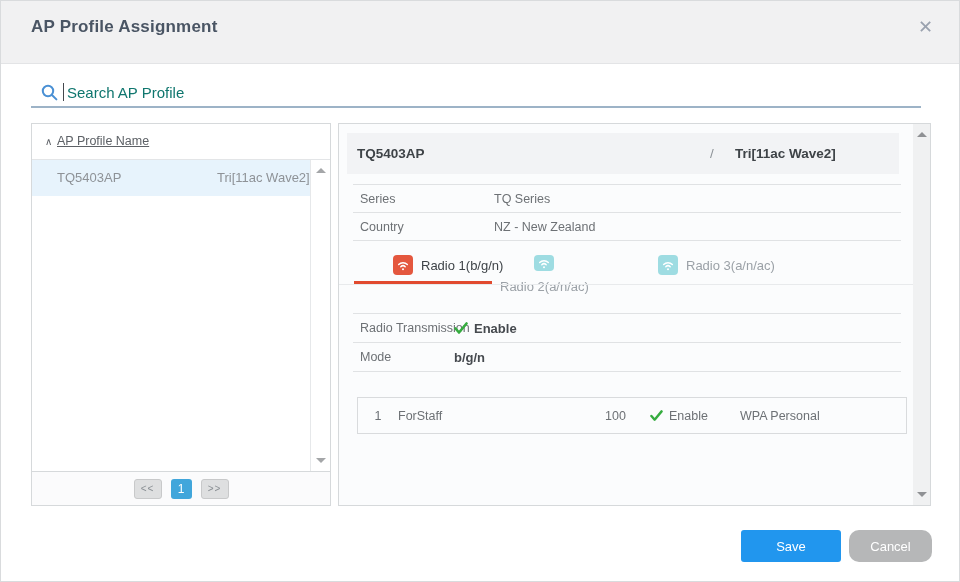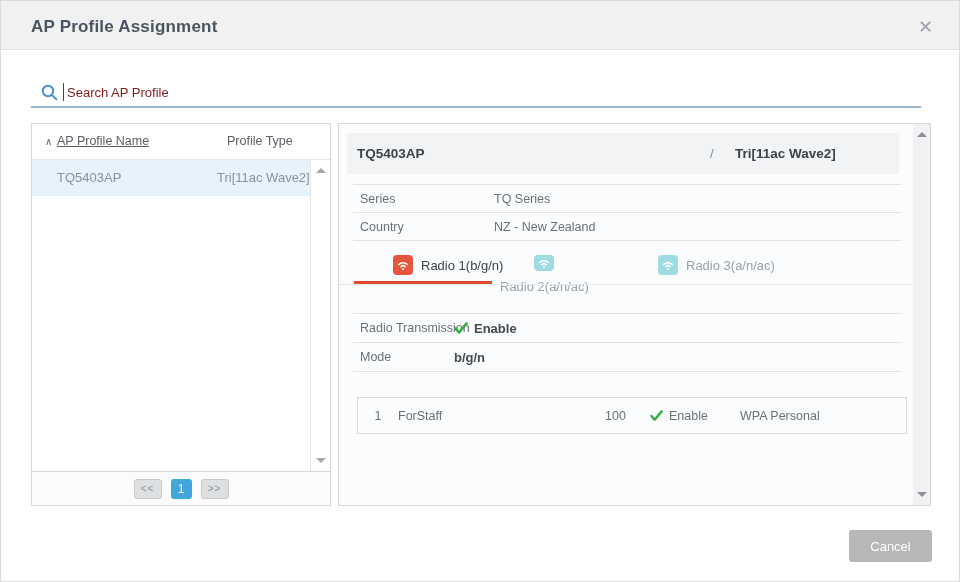--- a/index.html
+++ b/index.html
@@ -7,34 +7,34 @@
   body {
     font-family: "Liberation Sans", sans-serif;
     background: #ffffff;
     position: relative;
     overflow: hidden;
     color: #6d7175;
   }
   .dialog { position:absolute; inset:0; border:1px solid #d9dbdd; background:#fff; }
 
   
-  .titlebar { position:absolute; left:0; top:0; width:100%; height:49px;
+  .titlebar { position:absolute; left:0; top:0; width:100%; height:63px;
               background:#f1f1f2; border-bottom:1px solid #e3e4e6;padding-left:20px; }
   .title { position:absolute; left:30px; top:16px; font-size:17px; font-weight:bold;
            color:#4a5564; letter-spacing:.2px; }
   .close { position:absolute; right:26px; top:14px; font-size:18px; color:#9aa2af;
            cursor:pointer; line-height:24px; }
 
   
   .search { position:absolute; left:30px; top:78px; width:890px; height:29px;
             border-bottom:2px solid #9db3c7; }
   .search-icon { position:absolute; left:10px; top:5px; }
   .search-caret { position:absolute; left:32px; top:4px; width:1px; height:18px; background:#44484d; }
   .search-placeholder { position:absolute; left:36px; top:0; line-height:27px;
-            font-size:13px; color:#7f1d1d; }
+            font-size:15px; color:#0f766e; }
 
   
   .list-panel { position:absolute; left:30px; top:122px; width:300px; height:383px;
                 border:1px solid #d6d9db; background:#fff; }
   .list-header { position:absolute; left:0; top:0; width:100%; height:36px;
                  border-bottom:1px solid #e3e5e7; font-size:12.5px; color:#5d6166; }
   .sort-caret { position:absolute; left:13px; top:0; line-height:35px; font-size:10px; color:#5d6166; }
   .col-name { position:absolute; left:25px; top:0; line-height:35px; text-decoration:underline; cursor:pointer; }
   .col-type { position:absolute; left:195px; top:0; line-height:35px; }
   .list-row { position:absolute; left:0; top:36px; width:278px; height:36px;
@@ -104,21 +104,21 @@
   .vap-hrow > :first-child { padding-left:10px; }
   .cell-vap { text-align:center; }
   .cell-vlan { padding-left:10px; }
   .cell-status { display:flex; align-items:center; gap:6px; }
 
   
   .save-btn { position:absolute; left:740px; top:529px; width:100px; height:32px;
               background:#2196ee; border:none; border-radius:3px; color:#fff;
               font-size:13px; font-family:inherit; cursor:pointer; }
   .cancel-btn { position:absolute; left:848px; top:529px; width:83px; height:32px;
-              background:#b6b7b8; border:none; border-radius:3px; color:#fff;
+              background:#b6b7b8; border:none; border-radius:10px; color:#fff;
               font-size:13px; font-family:inherit; cursor:pointer; }
 
   svg { display:block; }
 </style>
 </head>
 <body>
 
 <div class="dialog">
 
   <div class="titlebar">
@@ -134,21 +134,20 @@
       </svg>
     </span>
     <span class="search-caret"></span>
     <span class="search-placeholder">Search AP Profile</span>
   </div>
 
   <div class="list-panel">
     <div class="list-header">
       <span class="sort-caret">∧</span>
       <span class="col-name">AP Profile Name</span>
-      <span class="col-type">Profile Type</span>
     </div>
     <div class="list-row selected">
       <span class="row-name">TQ5403AP</span>
       <span class="row-type">Tri[11ac Wave2]</span>
     </div>
     <div class="list-scrollbar">
       <span class="arr-up"></span>
       <span class="arr-down"></span>
     </div>
     <div class="list-footer">
@@ -242,15 +241,16 @@
         <span>WPA Personal</span>
       </div>
     </div>
 
     <div class="detail-scrollbar">
       <span class="arr-up"></span>
       <span class="arr-down"></span>
     </div>
   </div>
 
+  <button class="save-btn">Save</button>
   <button class="cancel-btn">Cancel</button>
 
 </div>
 
 </body></html>

